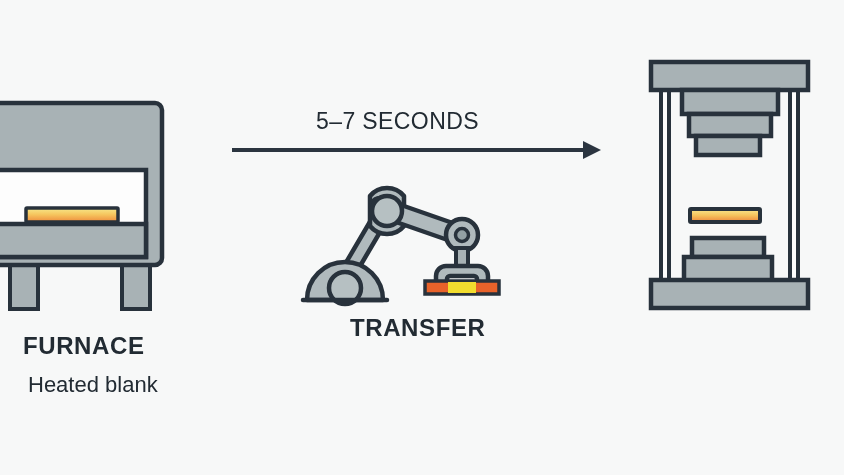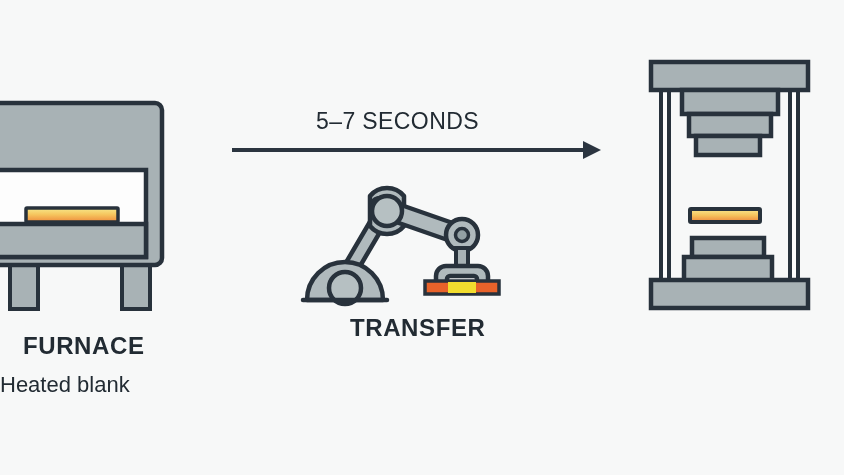--- a/index.html
+++ b/index.html
@@ -37,20 +37,21 @@
     letter-spacing: 0.6px;
     white-space: nowrap;
     margin-left: 9px;
   }
   .lbl-sub {
     position: absolute;
     font-size: 22px;
     font-weight: normal;
     color: #222b33;
     white-space: nowrap;
+    padding-left: 28px;
   }
   .lbl-arrow {
     position: absolute;
     font-size: 23px;
     font-weight: normal;
     color: #222b33;
     letter-spacing: 0.4px;
     white-space: nowrap;
   }
   #furnace-title { left: 14px;  top: 332px; }

